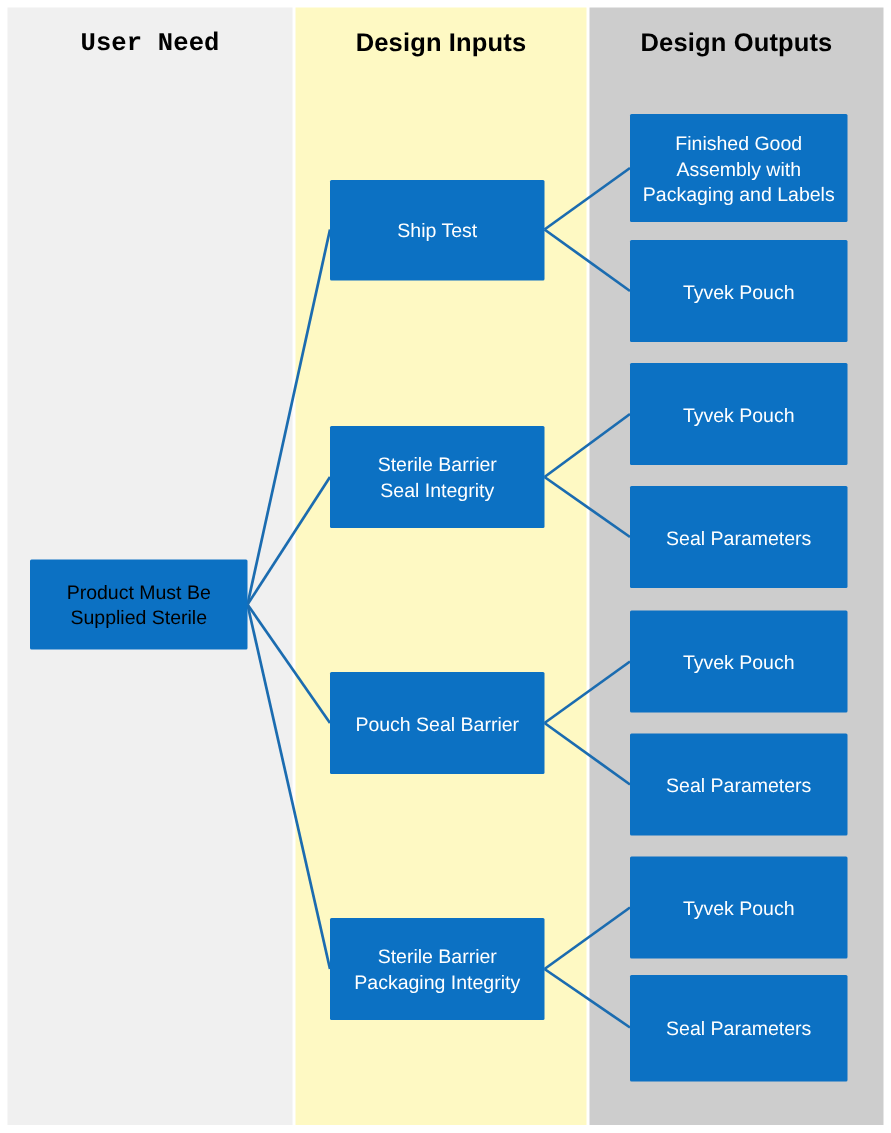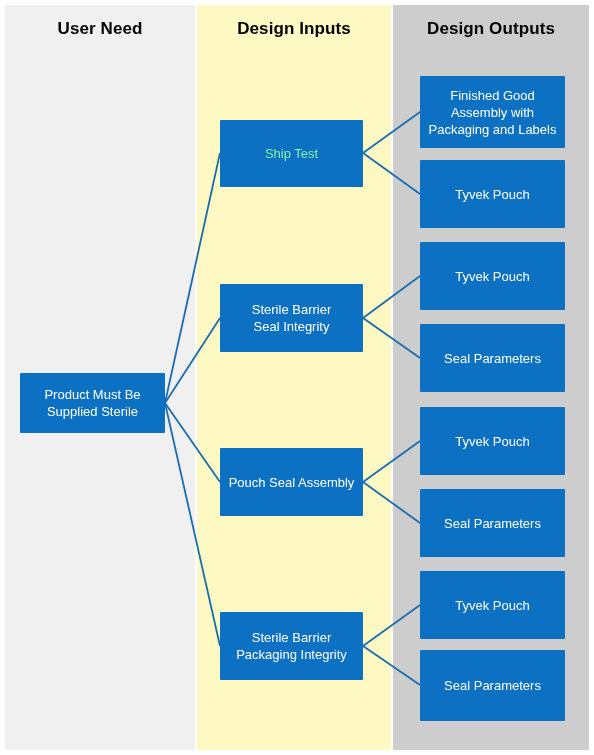--- a/index.html
+++ b/index.html
@@ -61,21 +61,21 @@
     padding: 2px 8px;
     white-space: pre-line;
   }
 </style>
 </head>
 <body>
 
 <div id="canvas">
 
   <div id="columns">
-      <div class="column" style="left: 5px; width: 190px; background: rgb(240, 240, 240);">
+      <div class="column" style="left: 5px; width: 190px; background: rgb(240, 240, 240); font-family: Liberation Mono, monospace;">
         <div class="col-head">User Need</div>
       </div>
       <div class="column" style="left: 197px; width: 194px; background: #fef9c3;">
         <div class="col-head">Design Inputs</div>
       </div>
       <div class="column" style="left: 393px; width: 196px; background: rgb(205, 205, 205);">
         <div class="col-head">Design Outputs</div>
       </div>
     </div>
 
@@ -88,26 +88,26 @@
       <line x1="363" y1="153" x2="420" y2="194" stroke="#1b6cb0" stroke-width="1.8"></line>
       <line x1="363" y1="318" x2="420" y2="276" stroke="#1b6cb0" stroke-width="1.8"></line>
       <line x1="363" y1="318" x2="420" y2="358" stroke="#1b6cb0" stroke-width="1.8"></line>
       <line x1="363" y1="482" x2="420" y2="441" stroke="#1b6cb0" stroke-width="1.8"></line>
       <line x1="363" y1="482" x2="420" y2="523" stroke="#1b6cb0" stroke-width="1.8"></line>
       <line x1="363" y1="646" x2="420" y2="605" stroke="#1b6cb0" stroke-width="1.8"></line>
       <line x1="363" y1="646" x2="420" y2="685" stroke="#1b6cb0" stroke-width="1.8"></line>
     </svg>
 
   <div id="nodes">
-      <div class="node" style="left: 20px; top: 373px; width: 145px; height: 60px; background: rgb(12, 113, 195); color: #ffffff;">Product Must Be
+      <div class="node" style="left: 20px; top: 373px; width: 145px; height: 60px; background: rgb(12, 113, 195); color: #000000;">Product Must Be
 Supplied Sterile</div>
-      <div class="node" style="left: 220px; top: 120px; width: 143px; height: 67px; background: rgb(12, 113, 195); color: #86efac;">Ship Test</div>
+      <div class="node" style="left: 220px; top: 120px; width: 143px; height: 67px; background: rgb(12, 113, 195); color: #ffffff;">Ship Test</div>
       <div class="node" style="left: 220px; top: 284px; width: 143px; height: 68px; background: rgb(12, 113, 195); color: rgb(255, 255, 255);">Sterile Barrier
 Seal Integrity</div>
-      <div class="node" style="left: 220px; top: 448px; width: 143px; height: 68px; background: rgb(12, 113, 195); color: rgb(255, 255, 255);">Pouch Seal Assembly</div>
+      <div class="node" style="left: 220px; top: 448px; width: 143px; height: 68px; background: rgb(12, 113, 195); color: rgb(255, 255, 255);">Pouch Seal Barrier</div>
       <div class="node" style="left: 220px; top: 612px; width: 143px; height: 68px; background: rgb(12, 113, 195); color: rgb(255, 255, 255);">Sterile Barrier
 Packaging Integrity</div>
       <div class="node" style="left: 420px; top: 76px; width: 145px; height: 72px; background: rgb(12, 113, 195); color: rgb(255, 255, 255);">Finished Good
 Assembly with
 Packaging and Labels</div>
       <div class="node" style="left: 420px; top: 160px; width: 145px; height: 68px; background: rgb(12, 113, 195); color: rgb(255, 255, 255);">Tyvek Pouch</div>
       <div class="node" style="left: 420px; top: 242px; width: 145px; height: 68px; background: rgb(12, 113, 195); color: rgb(255, 255, 255);">Tyvek Pouch</div>
       <div class="node" style="left: 420px; top: 324px; width: 145px; height: 68px; background: rgb(12, 113, 195); color: rgb(255, 255, 255);">Seal Parameters</div>
       <div class="node" style="left: 420px; top: 407px; width: 145px; height: 68px; background: rgb(12, 113, 195); color: rgb(255, 255, 255);">Tyvek Pouch</div>
       <div class="node" style="left: 420px; top: 489px; width: 145px; height: 68px; background: rgb(12, 113, 195); color: rgb(255, 255, 255);">Seal Parameters</div>

